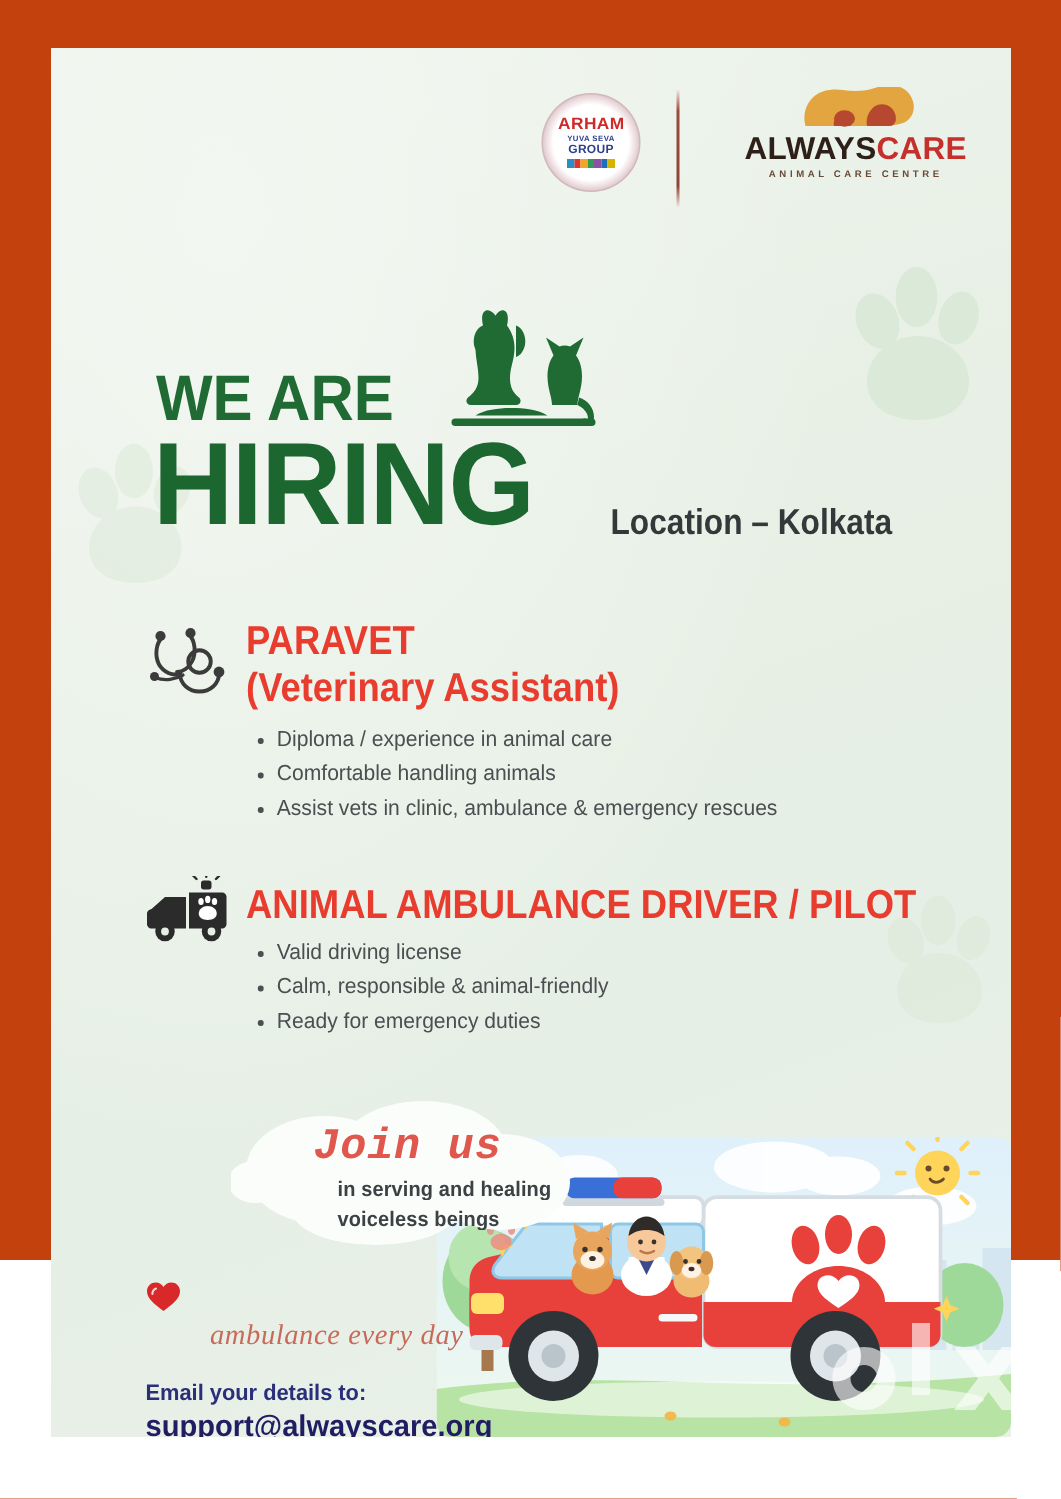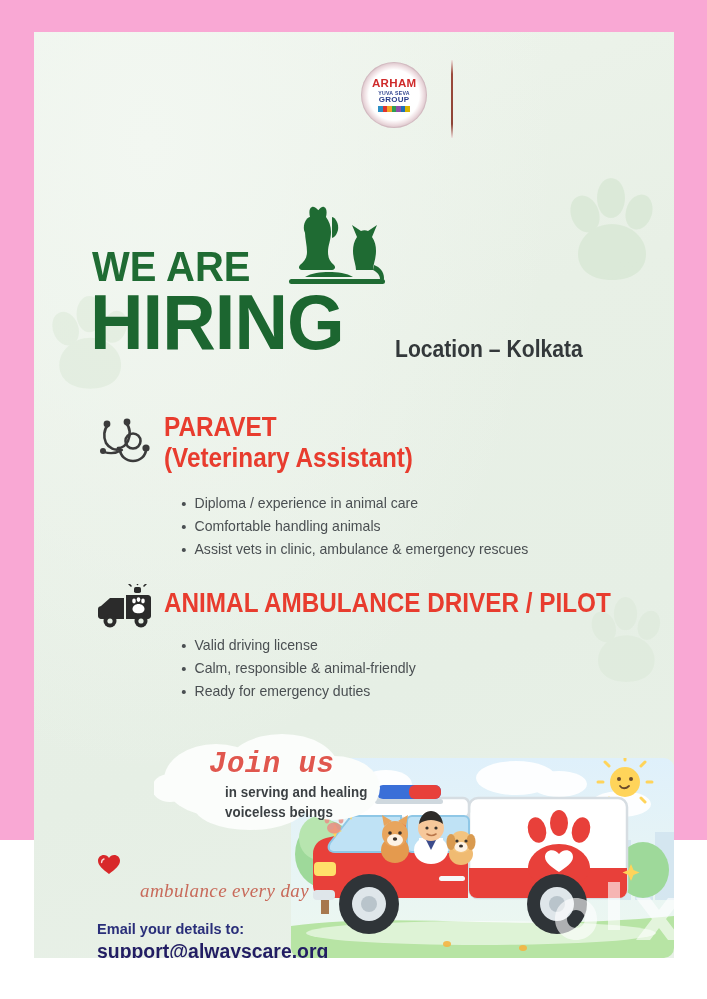--- a/index.html
+++ b/index.html
@@ -1,20 +1,20 @@
 <!DOCTYPE html>
 <html><head>
 <meta charset="utf-8">
 <style>
   html,body{margin:0;padding:0;}
   body{
     width:707px;height:999px;background:#ffffff;
     font-family:"Liberation Sans",sans-serif;overflow:hidden;
   }
-  .canvas{position:relative;width:707px;height:840px;background:#f9a8d4;}
+  .canvas{position:relative;width:707px;height:840px;background:#c2410c;}
 
   
   .poster{
     position:absolute;left:34px;top:32px;width:640px;height:926px;
     background:
       radial-gradient(ellipse at 18% 12%, #f2f7f1 0%, rgba(242,247,241,0) 55%),
       linear-gradient(160deg,#eef4ec 0%,#e8f0e6 38%,#e6efe5 68%,#e9f1e8 100%);
     overflow:hidden;
   }
 
@@ -41,21 +41,21 @@
     background:linear-gradient(180deg,#f0e6e3 0%,#9c4a3c 18%,#8e4436 82%,#f0e6e3 100%);}
 
   .always{position:absolute;left:444px;top:0px;width:185px;text-align:center;}
   .always .cowmark{height:30px;display:flex;align-items:flex-end;justify-content:center;}
   .always .wordmark{font-size:21px;font-weight:bold;letter-spacing:.2px;line-height:23px;white-space:nowrap;}
   .always .w1{color:#2e2018;}
   .always .w2{color:#c5302c;}
   .always .sub{font-size:6.4px;font-weight:bold;color:#6b4a35;letter-spacing:2.4px;margin-top:2px;}
 
   
-  .headline{position:absolute;left:0;top:168px;width:640px;height:185px;}
+  .headline{position:absolute;left:12px;top:168px;width:640px;height:185px;}
   .pets{position:absolute;left:249px;top:3px;}
   .weare{
     position:absolute;left:58px;top:44px;
     font-size:43px;font-weight:bold;color:#1f6b33;letter-spacing:0px;
     transform:scaleX(.93);transform-origin:left center;line-height:44px;
   }
   .hiring{
     position:absolute;left:56px;top:82px;
     font-size:78px;font-weight:bold;color:#1c6630;letter-spacing:-1px;
     transform:scaleX(.95);transform-origin:left center;line-height:80px;
@@ -67,21 +67,21 @@
   }
 
   
   .job{position:absolute;left:0;width:640px;}
   .job .icon{position:absolute;left:62px;top:0;width:62px;height:50px;}
   .job .title{
     position:absolute;left:130px;top:-4px;
     font-weight:bold;color:#e83c2e;letter-spacing:0px;
     transform:scaleX(.9);transform-origin:left center;
   }
-  .job ul{position:absolute;left:130px;margin:14px;padding:0;list-style:none;}
+  .job ul{position:absolute;left:130px;margin:4px;padding:0;list-style:none;}
   .job li{
     position:relative;padding-left:17px;
     font-size:14.5px;color:#4a4f52;line-height:23px;white-space:nowrap;
     transform:scaleX(.97);transform-origin:left center;
   }
   .job li::before{
     content:"";position:absolute;left:4px;top:10px;width:3.6px;height:3.6px;
     border-radius:50%;background:#4a4f52;
   }
 
@@ -179,20 +179,32 @@
             <i style="background:#f4a524"></i>
             <i style="background:#2f9e52"></i>
             <i style="background:#8e4fa8"></i>
             <i style="background:#1e6fb8"></i>
             <i style="background:#d6b400"></i>
         </div>
       </div>
 
       <div class="divider"></div>
 
+      <div class="always">
+        <div class="cowmark">
+          <svg width="96" height="30" viewBox="0 0 96 30">
+            <path d="M14 26c-2-7 0-15 6-20 5-4 12-5 19-4 7 1 13 1 20-1 6-2 12-3 18-1 5 2 8 6 9 11 1 6-2 11-7 13-6 2-13 2-20 2H14z" fill="#e2a53f"></path>
+            <path d="M55 26c-1-5 1-10 5-13 3-2 7-2 10 0 3 2 5 6 4 10-1 2-2 3-4 3H55z" fill="#b5482e"></path>
+            <ellipse cx="40" cy="21" rx="7" ry="5.5" fill="#b5482e"></ellipse>
+            <path d="M33 26c-1-4 2-7 6-7 3 0 6 2 6 5l-1 2H33z" fill="#b5482e"></path>
+          </svg>
+        </div>
+        <div class="wordmark"><span class="w1">ALWAYS</span><span class="w2">CARE</span></div>
+        <div class="sub">ANIMAL CARE CENTRE</div>
+      </div>
     </div>
 
     <div class="headline">
       <div class="pets">
         <svg width="108" height="92" viewBox="0 0 108 92">
           <g fill="#1f6b33">
 
             <path d="M38 12c-2-5-6-9-9-8-3 1-3 6-2 10-3 4-5 9-5 15 0 7 2 13 2 20 0 6-3 10-7 13-2 2-1 5 2 5h30c3 0 4-3 2-5-4-3-6-7-6-13 0-7 3-12 3-20 0-6-2-11-5-15 1-4 1-9-2-10-3-1-6 3-8 8z"></path>
 
             <path d="M27 14c-4 1-7 7-6 13 1 4 3 7 6 8V14z"></path>

